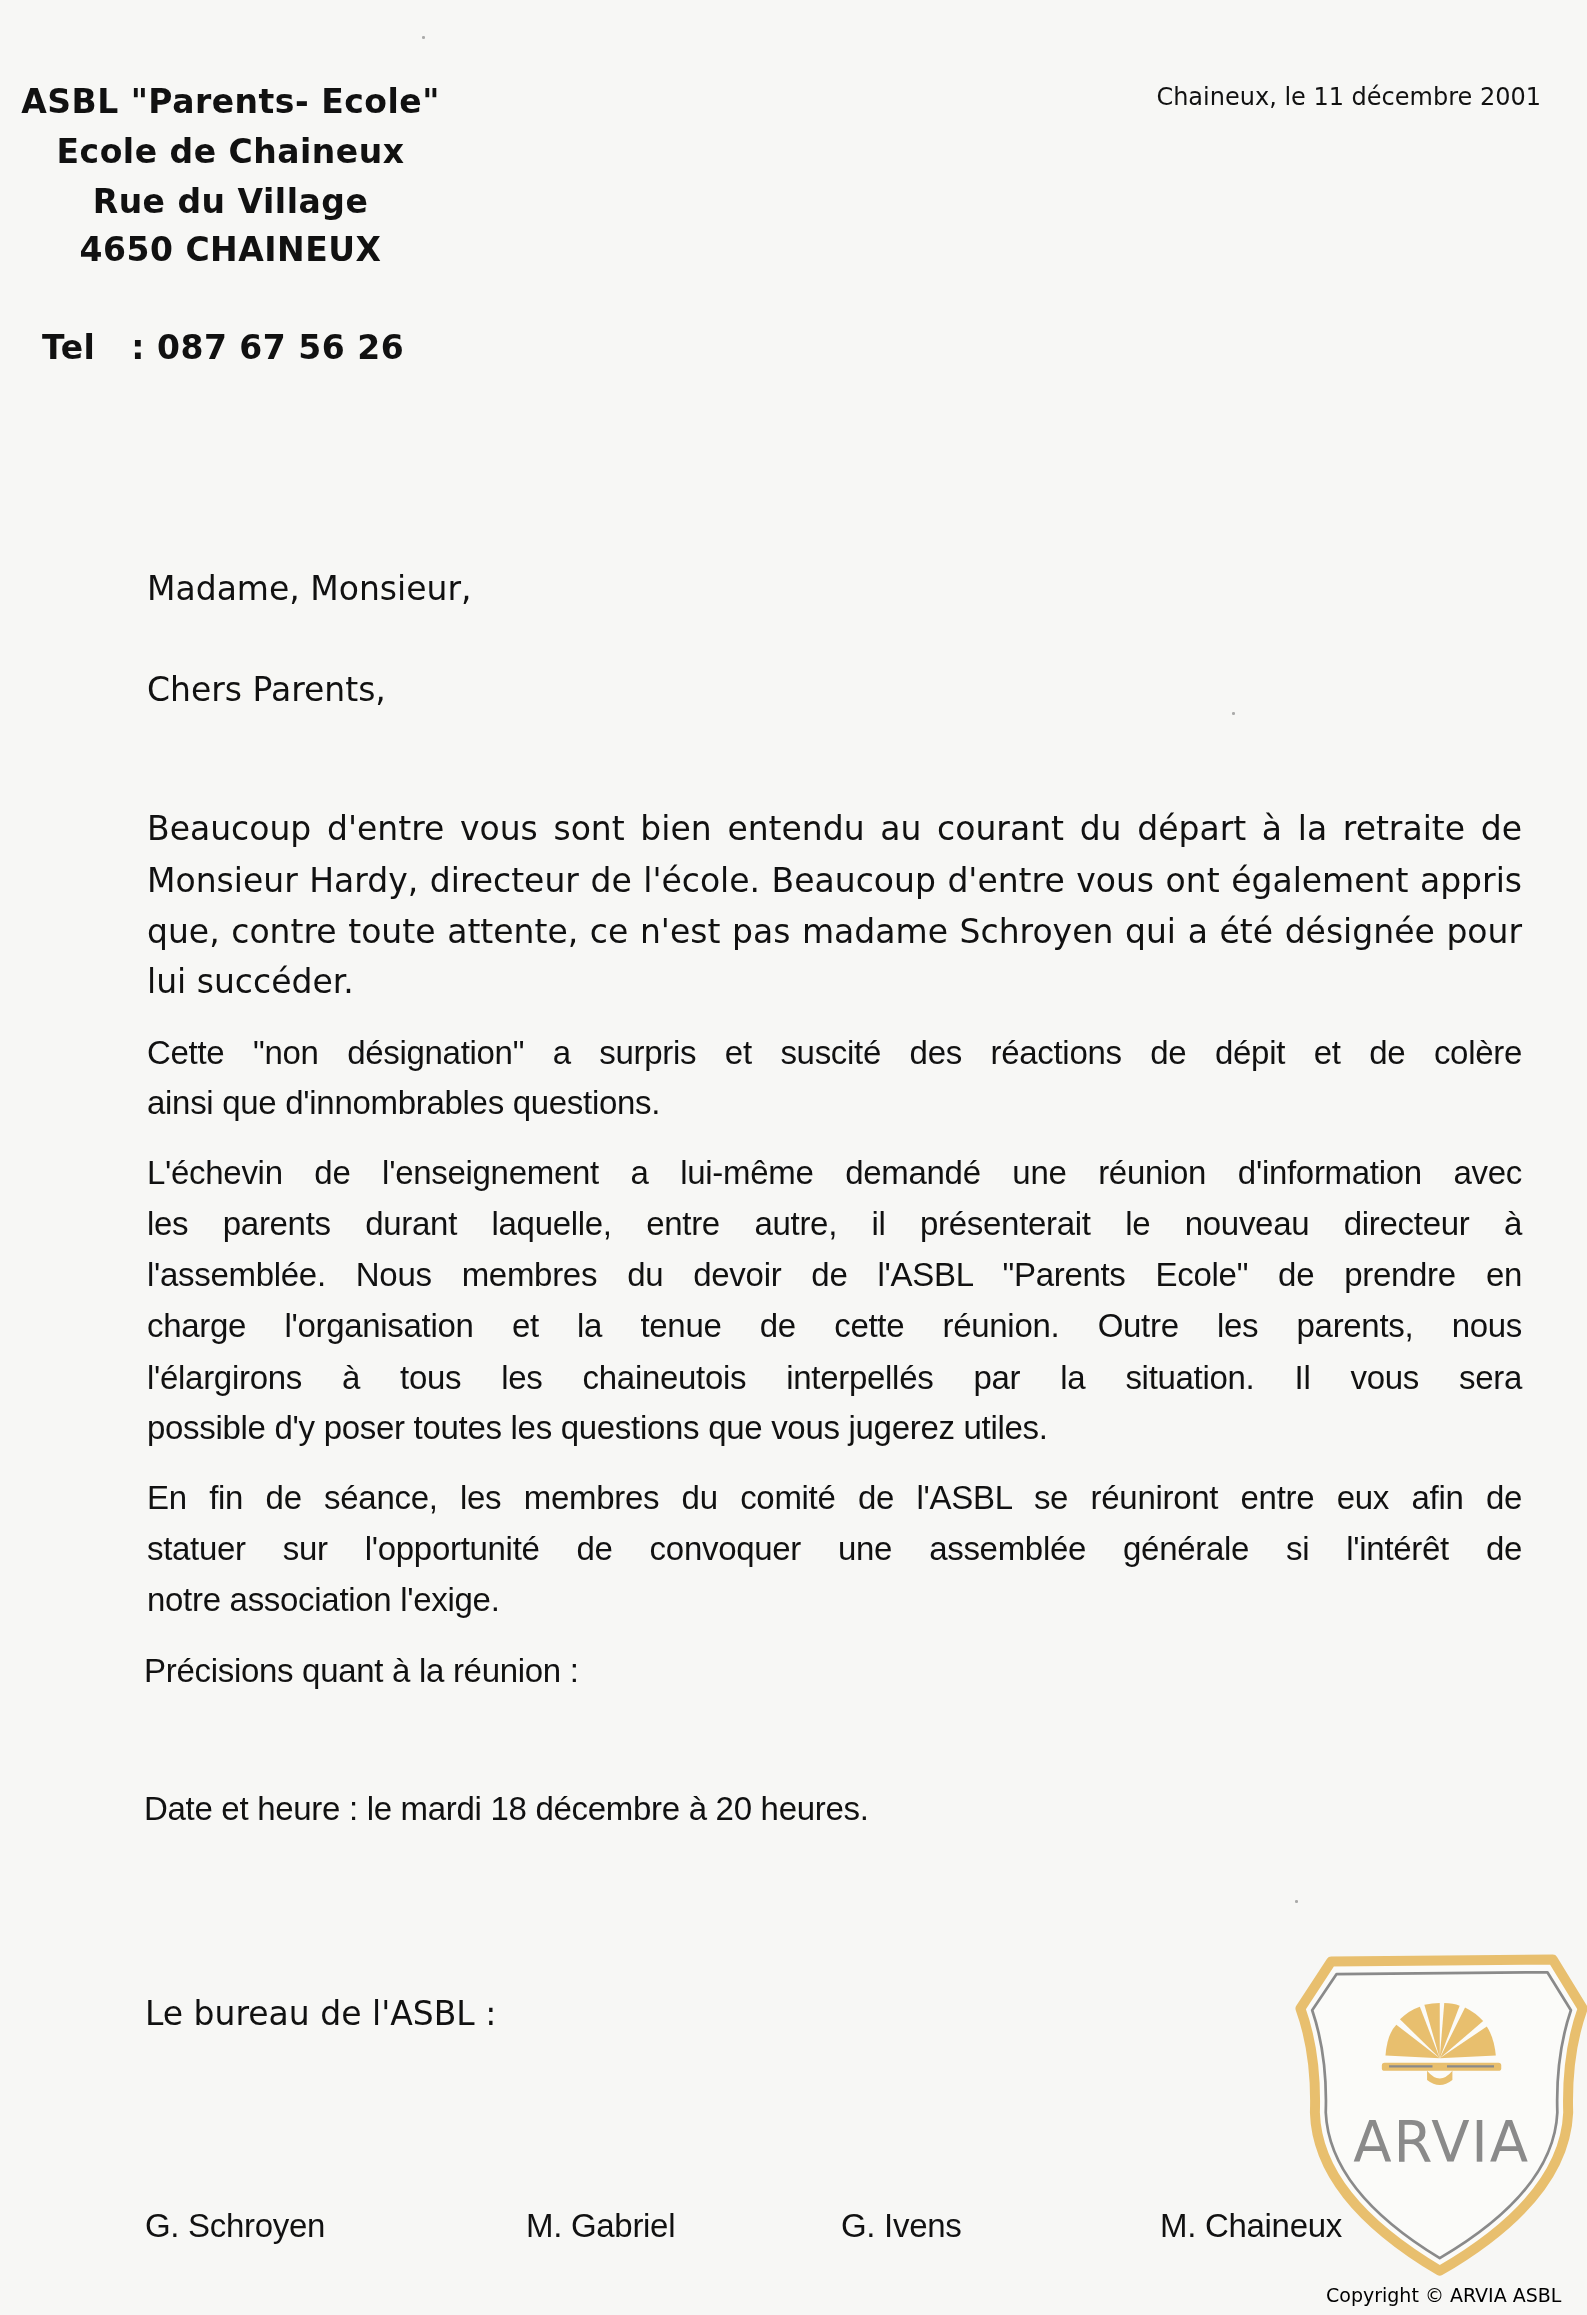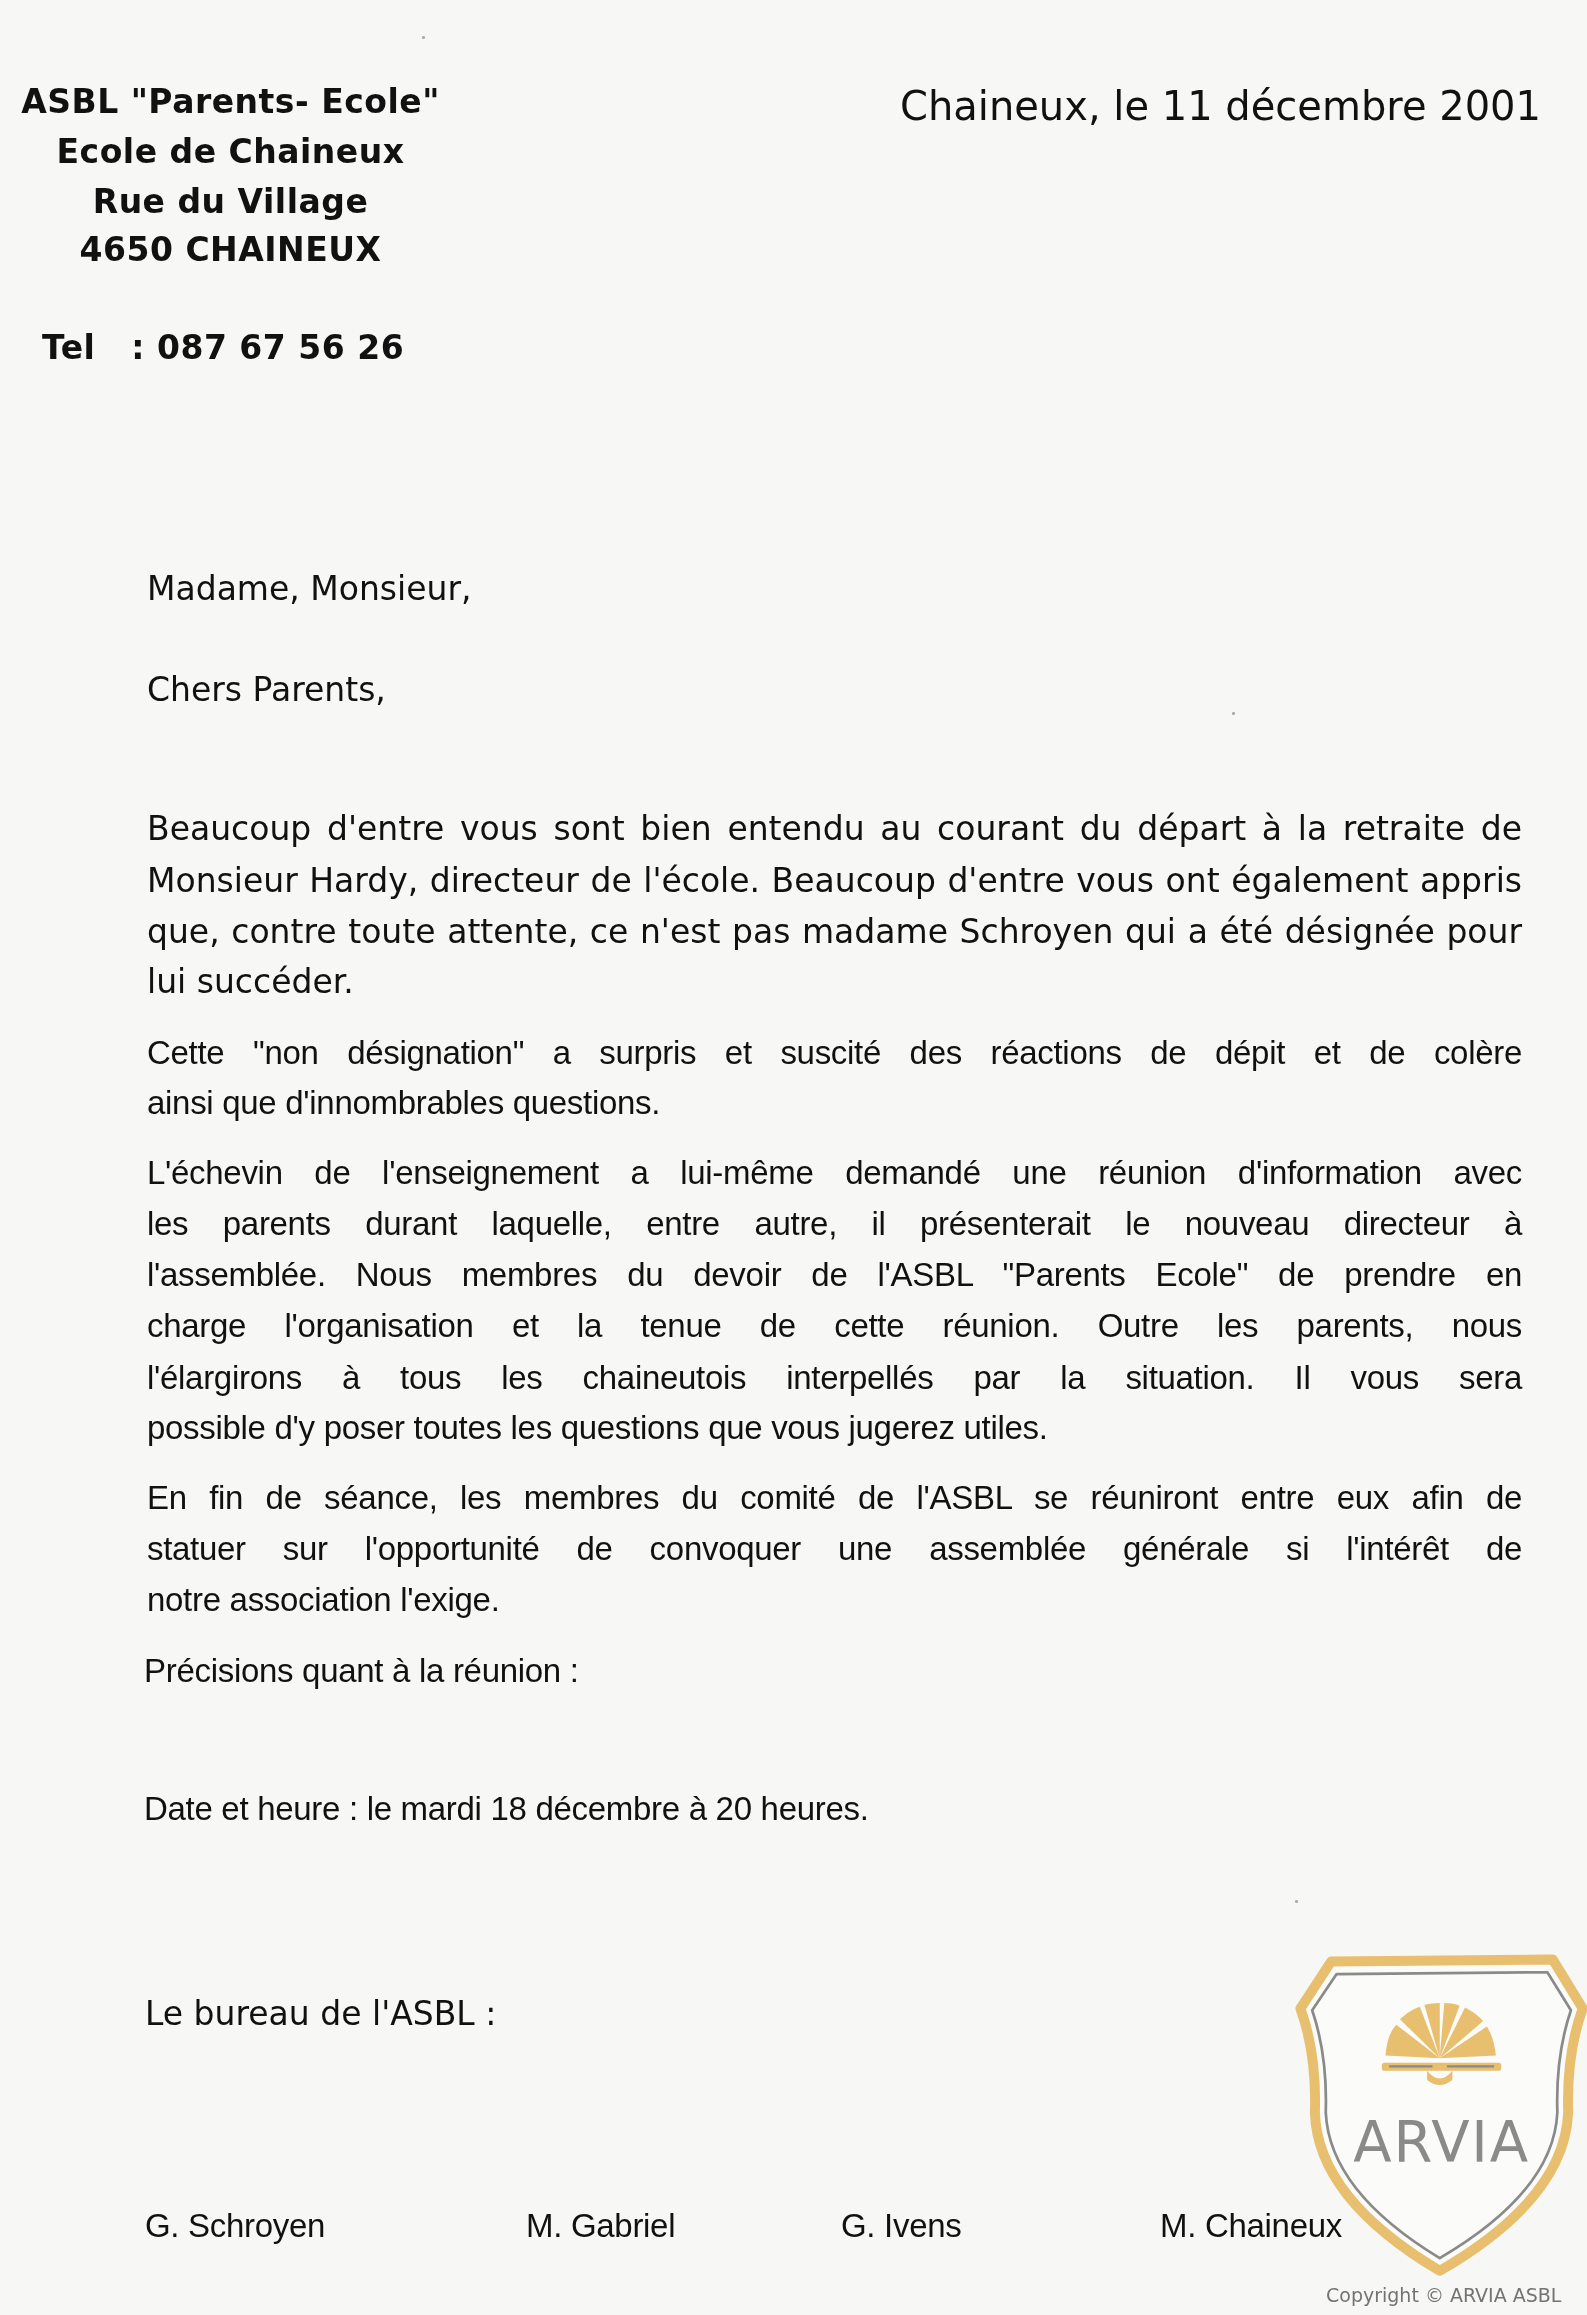--- a/index.html
+++ b/index.html
@@ -8,31 +8,31 @@
     background:#f6f6f4;
     font-family: "DejaVu Sans", sans-serif;
     color:#111;
   }
   .page { position:absolute; inset:0; background:#f7f7f5; }
   .hdr {
     position:absolute; left:18px; width:425px; text-align:center;
     font-weight:bold; font-size:33px; line-height:1; letter-spacing:0.5px;
   }
   .tel { position:absolute; left:42px; top:328px; font-weight:bold; font-size:33px; letter-spacing:0.5px; white-space:pre; }
-  .date { position:absolute; right:47px; top:83px; font-size:40px; }
+  .date { position:absolute; right:47px; top:83px; font-size:24px; }
   .line {
     position:absolute; left:147px; width:1375px;
     font-size:33px; line-height:1; white-space:nowrap;
   }
   .just { text-align:justify; text-align-last:justify; }
   .narrow { font-family:"Liberation Sans Narrow","Liberation Sans", sans-serif; font-stretch:condensed; letter-spacing:-0.3px; }
   .sig { position:absolute; top:2207px; font-size:33px; white-space:nowrap; }
   .shield { position:absolute; left:1295px; top:1954px; width:294px; height:326px; }
   .copyright {
-    position:absolute; left:1326px; top:2284px; font-size:19px; color:#737373;
+    position:absolute; left:1326px; top:2284px; font-size:19px; color:#000000;
     font-family:"DejaVu Sans", sans-serif; white-space:nowrap;
   }
   .speck { position:absolute; width:2.7px; height:2.7px; background:#777; border-radius:50%; opacity:.6; }
 </style>
 </head>
 <body>
 
 <div class="page">
 
   <div class="hdr" style="top:85px">ASBL "Parents- Ecole"</div>

